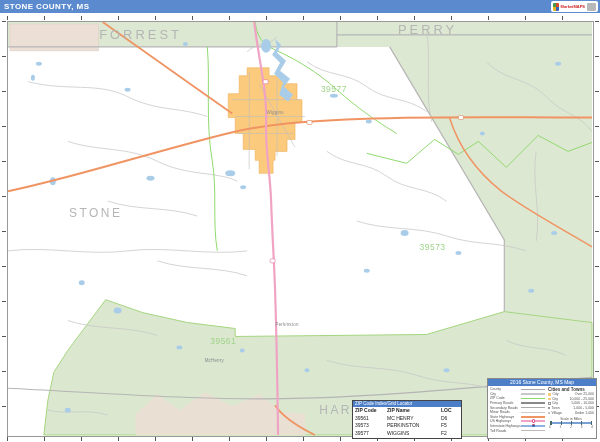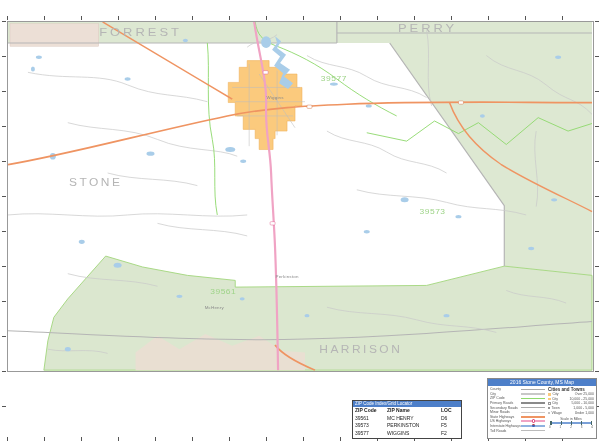--- a/index.html
+++ b/index.html
@@ -16,21 +16,21 @@
 
   
   .ruler-top, .ruler-bottom { position:absolute; left:7px; width:586px; height:4px;
     background:repeating-linear-gradient(90deg, #555 0 1px, transparent 1px 37px); }
   .ruler-top { top:16px; } .ruler-bottom { top:437px; }
   .ruler-left, .ruler-right { position:absolute; top:21px; width:4px; height:415px;
     background:repeating-linear-gradient(180deg, #555 0 1px, transparent 1px 35px); }
   .ruler-left { left:2px; } .ruler-right { left:595px; }
 
   
-  .map-frame { position:absolute; left:7px; top:21px; width:587px; height:351px; border:1px solid #999; background:#fff; }
+  .map-frame { position:absolute; left:7px; top:21px; width:587px; height:416px; border:1px solid #999; background:#fff; }
   .map-frame svg { display:block; width:100%; height:100%; }
   svg text { font-family:"Liberation Sans", sans-serif; }
   .county-label { fill:#b5b5b5; font-size:13px; letter-spacing:3px; }
   .county-label-s { fill:#b5b5b5; font-size:12px; letter-spacing:2.5px; }
   .zip-label { fill:#9fd489; font-size:8.5px; letter-spacing:.5px; }
   .town-label { fill:#8a8a8a; font-size:4.5px; letter-spacing:.2px; }
 
   
   .legend { position:absolute; left:487px; top:378px; width:110px; height:61px; background:#fff; border:1px solid #888; font-size:4px; color:#555; }
   .legend-header { background:#4d7fc9; color:#fff; font-size:5px; text-align:center; line-height:7px; height:7px; white-space:nowrap; overflow:hidden; }
@@ -61,20 +61,28 @@
   .zt-header { background:#4d7fc9; color:#fff; font-size:4.5px; line-height:6px; height:6px; padding-left:2px; white-space:nowrap; overflow:hidden; }
   .zt-row { display:flex; line-height:7.5px; padding:0 2px; }
   .zt-row.head { font-weight:bold; }
   .zt-c1 { width:32px; } .zt-c2 { flex:1; } .zt-c3 { width:18px; }
 </style>
 </head>
 <body>
 
 <div class="page">
 
+  <div class="titlebar">
+    <div class="title">STONE COUNTY, MS</div>
+    <div class="logo-chip">
+      <span class="logo-mark"></span>
+      <span class="logo-text">MarketMAPS</span>
+      <span class="logo-badge"></span>
+    </div>
+  </div>
 
   <div class="ruler-top"></div>
   <div class="ruler-bottom"></div>
   <div class="ruler-left"></div>
   <div class="ruler-right"></div>
 
   <div class="map-frame">
     <svg viewBox="0 0 587 416" preserveAspectRatio="none">
 
       <rect x="0" y="0" width="330" height="25" fill="#dde8d2"></rect>

